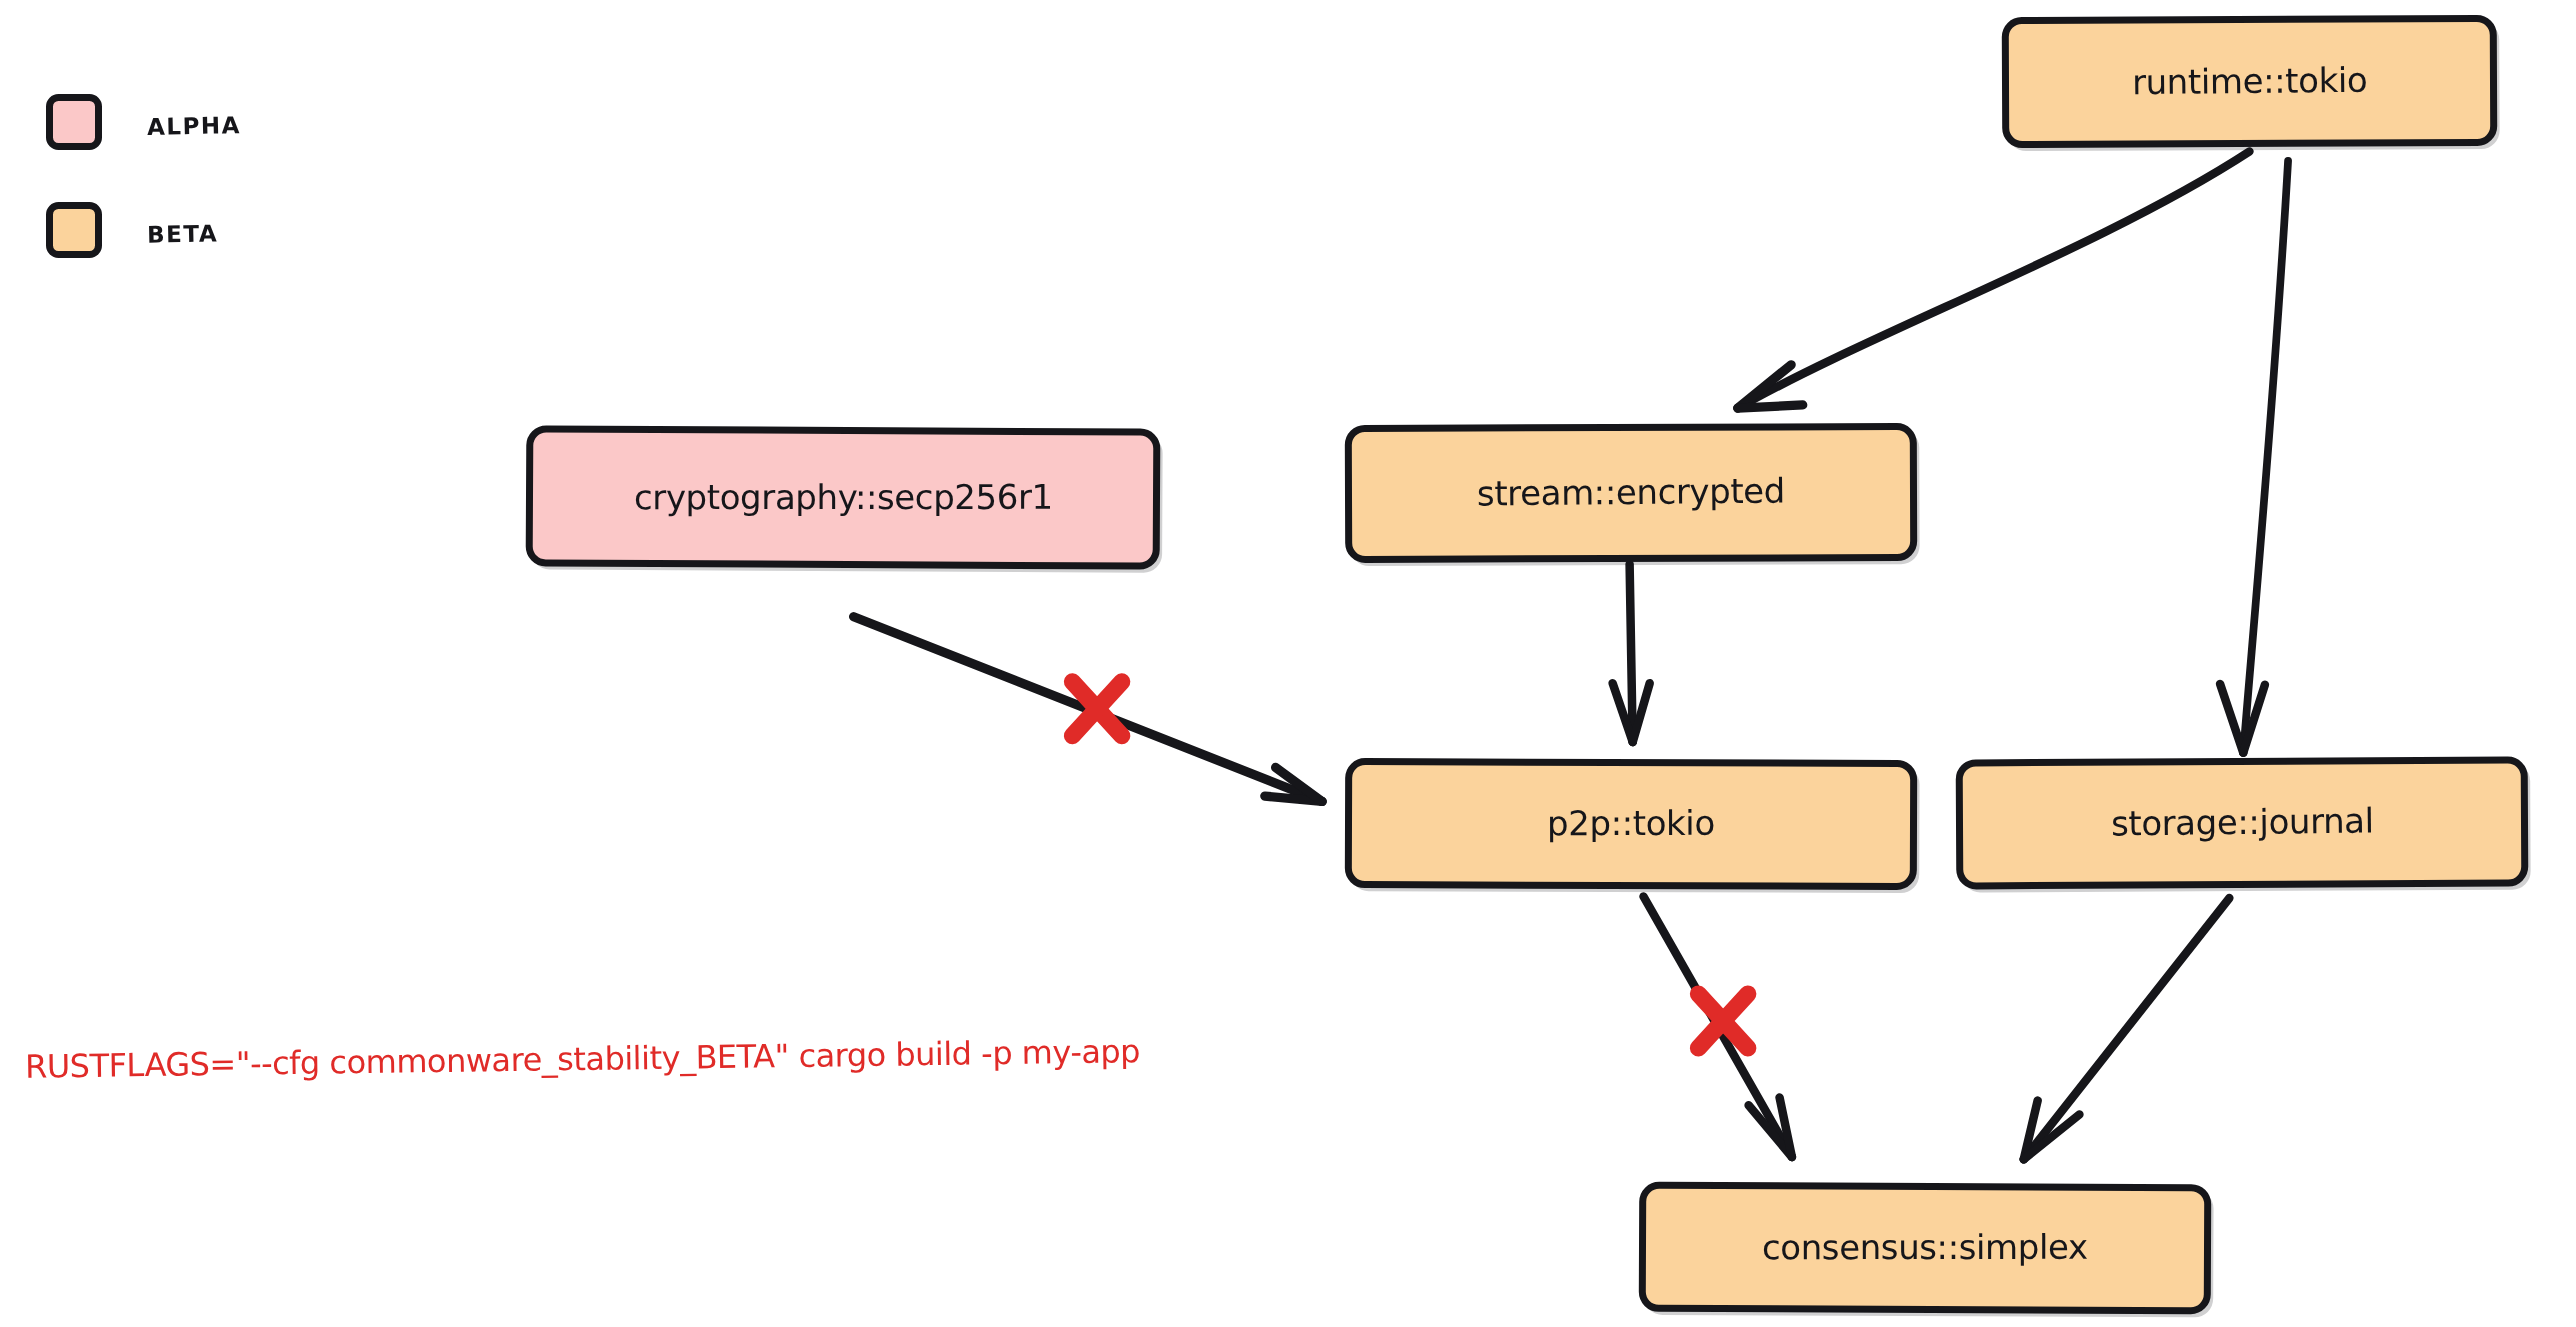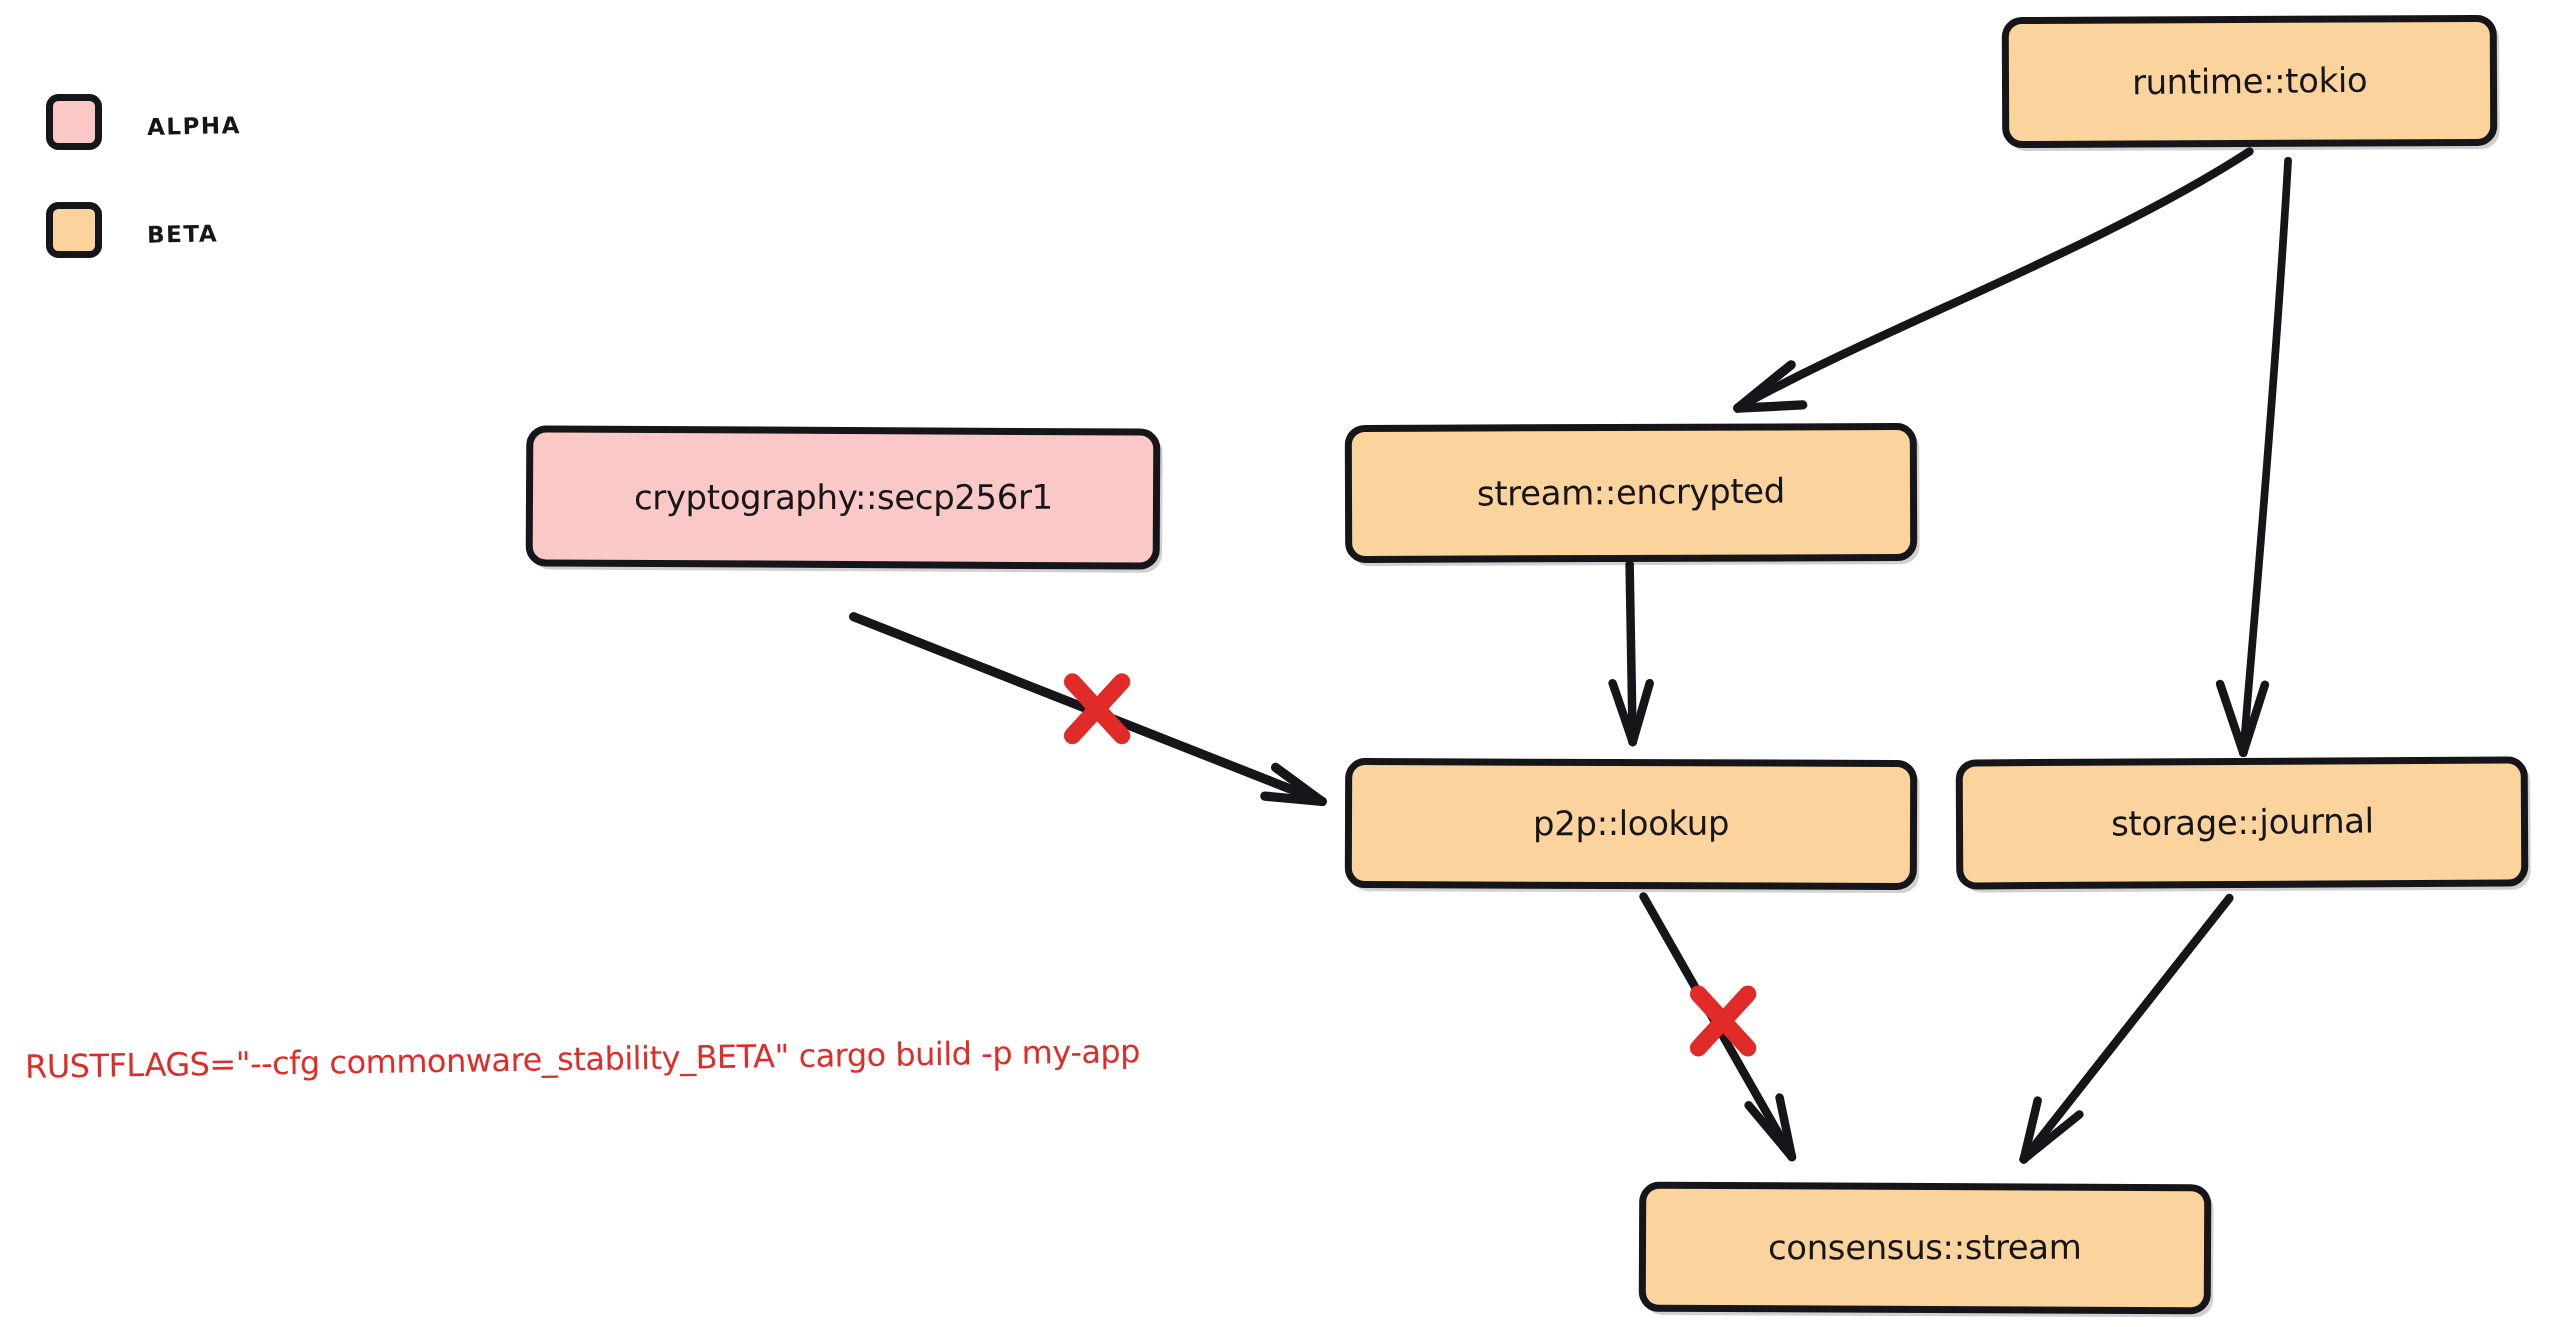--- a/index.html
+++ b/index.html
@@ -175,27 +175,27 @@
 
   <div class="node alpha" style="left:526px; top:427px; width:634px; height:141px; transform:rotate(0.3deg);">
     <span class="node-label">cryptography::secp256r1</span>
   </div>
 
   <div class="node beta" style="left:1345px; top:424px; width:572px; height:138px; transform:rotate(-0.2deg);">
     <span class="node-label">stream::encrypted</span>
   </div>
 
   <div class="node beta" style="left:1345px; top:759px; width:572px; height:130px; transform:rotate(0.2deg);">
-    <span class="node-label">p2p::lookup</span>
+    <span class="node-label">p2p::tokio</span>
   </div>
 
   <div class="node beta" style="left:1956px; top:758px; width:572px; height:130px; transform:rotate(-0.3deg);">
     <span class="node-label">storage::journal</span>
   </div>
 
   <div class="node beta" style="left:1639px; top:1183px; width:572px; height:130px; transform:rotate(0.25deg);">
-    <span class="node-label">consensus::stream</span>
+    <span class="node-label">consensus::simplex</span>
   </div>
 
   <div id="rustflags-annotation">RUSTFLAGS="--cfg commonware_stability_BETA" cargo build -p my-app</div>
 
 </div>
 
 
 </body></html>

